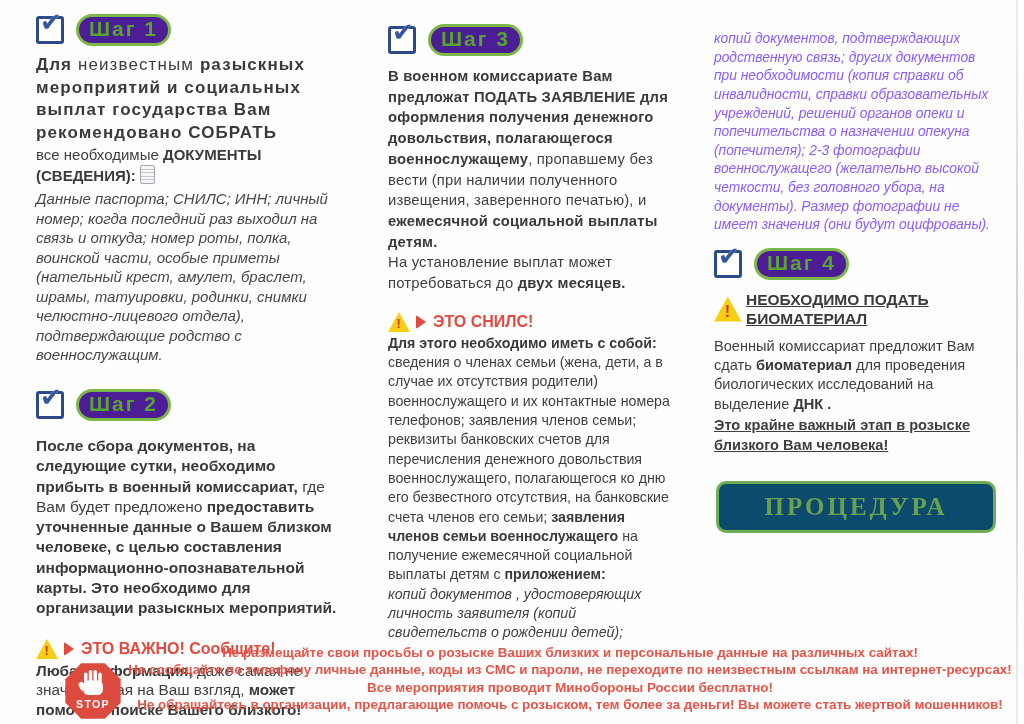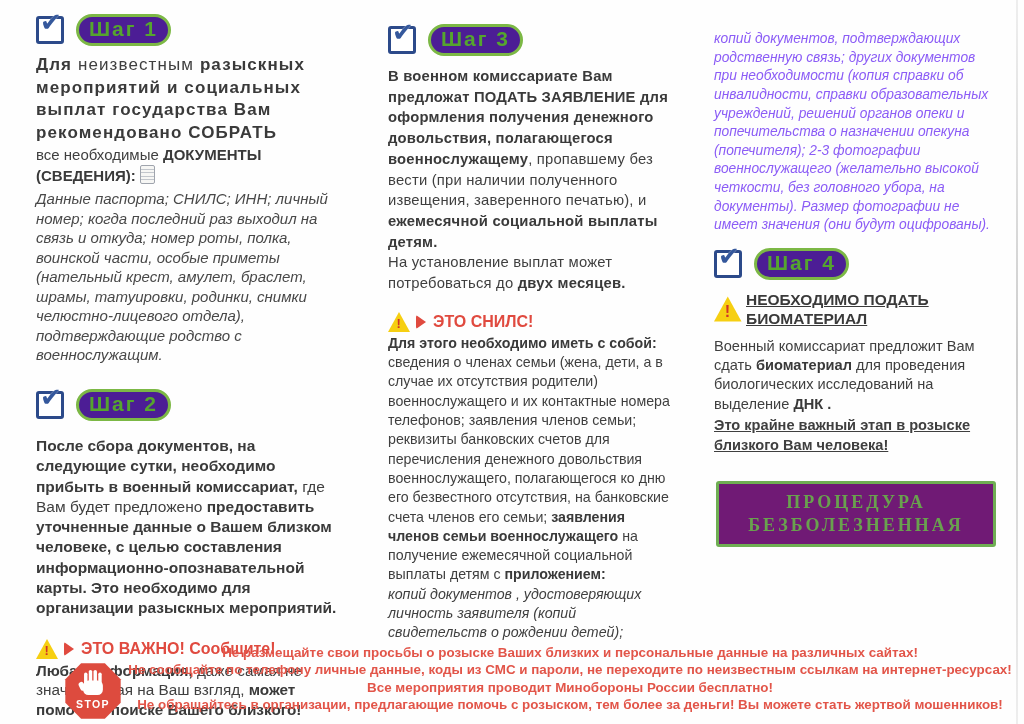--- a/index.html
+++ b/index.html
@@ -55,24 +55,24 @@
   .warn.big{transform:scale(1.25);transform-origin:left center;}
   .chev{width:0;height:0;border-top:7px solid transparent;border-bottom:7px solid transparent;
         border-left:10px solid #e04a3f;border-radius:2px;margin-left:-2px;flex:0 0 auto;}
 
   
   .doc-icon{display:inline-block;vertical-align:-3px;width:13px;height:17px;margin-left:4px;
             border:1.6px solid #9fa4ad;border-radius:2px;background:
             repeating-linear-gradient(#f6f6f4 0 2.5px,#c2c6cc 2.5px 3.6px);}
 
   
-  .stamp{margin-top:26px;margin-left:2px;width:262px;border:3px solid #6fae53;border-radius:3px;
+  .stamp{margin-top:26px;margin-left:2px;width:262px;border:3px solid #6fae53;border-radius:10px;
          padding:7px 6px 8px 6px;text-align:center;
          font-family:"Liberation Serif","DejaVu Serif",serif;font-weight:bold;
-         font-size:18px;letter-spacing:3px;color:#69a14e;line-height:1.25;background:#701a75;}
+         font-size:25px;letter-spacing:3px;color:#69a14e;line-height:1.25;background:#0c4a6e;}
 
   
   #footer{position:absolute;left:0;top:642px;width:1024px;height:82px;}
   .stop{position:absolute;left:64px;top:20px;width:58px;height:58px;}
   .flines{position:absolute;left:122px;top:2px;width:896px;text-align:center;
           color:#e25549;font-weight:bold;font-size:13.4px;line-height:1.3;}
 </style>
 </head>
 <body>
 
@@ -173,21 +173,20 @@
   </div>
 
   <div class="p4">
     <span class="n">Военный комиссариат предложит Вам сдать </span><span class="b">биоматериал </span><span class="n">для проведения биологических исследований на выделение </span><span class="b">ДНК .</span>
   </div>
 
   <div class="p4u u">Это крайне важный этап в розыске близкого Вам человека!</div>
 
   <div class="stamp">
     <div>ПРОЦЕДУРА</div>
-    <div>БЕЗБОЛЕЗНЕННАЯ</div>
   </div>
 </div>
 
 <div id="footer">
   <div class="stop">
     <svg viewBox="0 0 44 44" width="58" height="58">
       <polygon points="13,1 31,1 43,13 43,31 31,43 13,43 1,31 1,13" fill="#dd4b3e"></polygon>
       <rect x="15.2" y="8" width="2.6" height="9" rx="1.3" fill="#ffffff"></rect>
       <rect x="18.8" y="6" width="2.6" height="11" rx="1.3" fill="#ffffff"></rect>
       <rect x="22.4" y="6" width="2.6" height="11" rx="1.3" fill="#ffffff"></rect>

